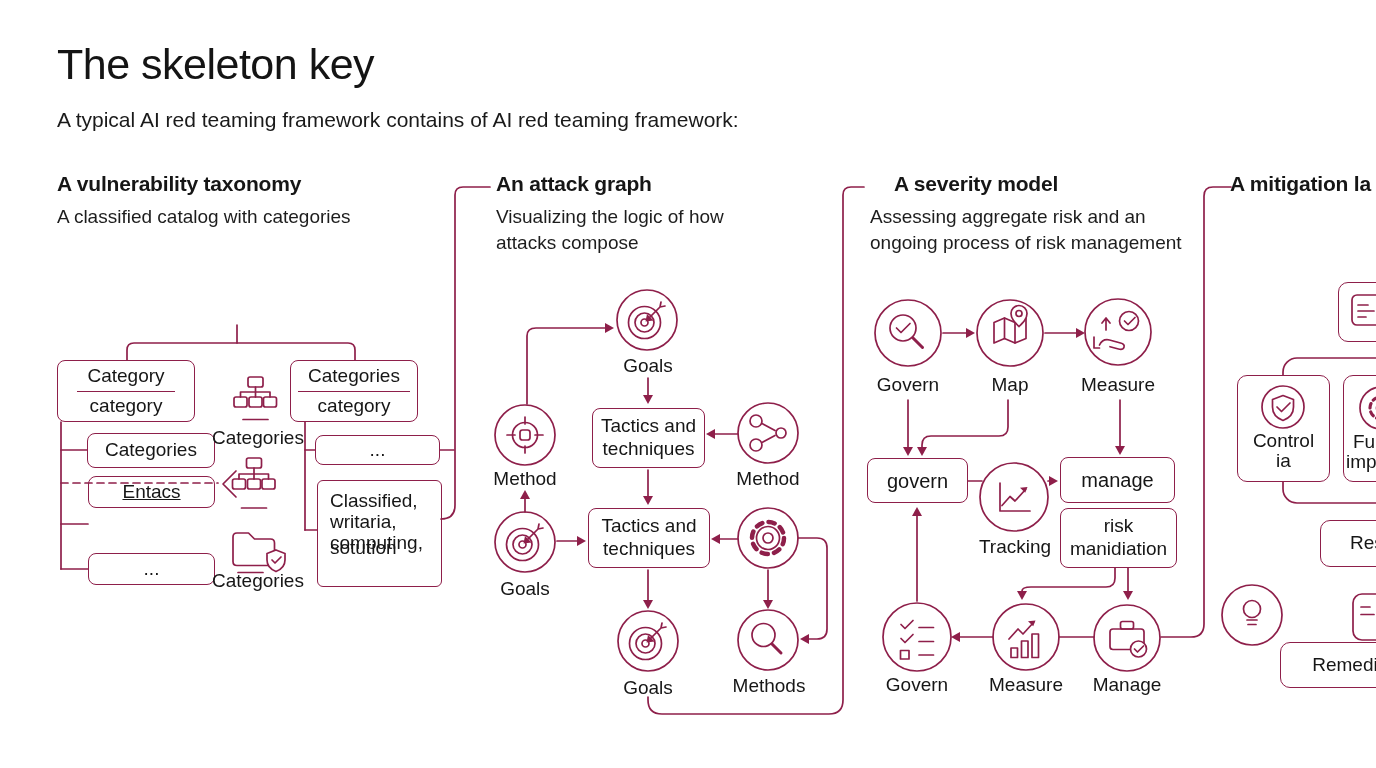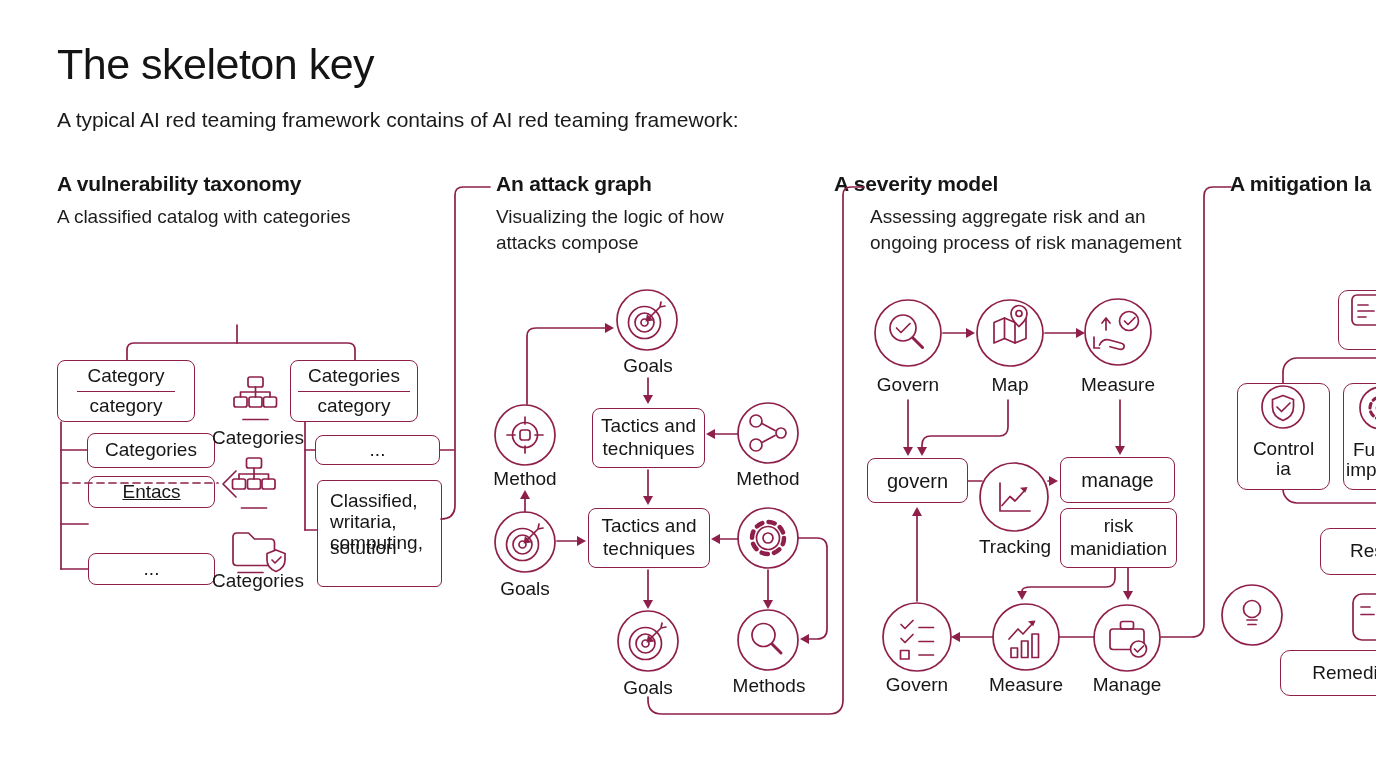--- a/index.html
+++ b/index.html
@@ -22,21 +22,21 @@
 
   .box{position:absolute;border:1.7px solid var(--line);border-radius:8px;background:#fff;
        display:flex;align-items:center;justify-content:center;text-align:center;
        color:var(--ink);font-size:19px;line-height:1.2;box-sizing:border-box;}
   .split{flex-direction:column;padding:3px 0;}
   .split .t{border-bottom:1.7px solid var(--line);padding:0 10px 3px;}
   .split .b{padding-top:3px;}
   .two{flex-direction:column;}
   .big{justify-content:flex-start;align-items:flex-start;text-align:left;
        padding:9px 0 0 12px;line-height:21px;border-radius:6px;}
-  .c4{border-radius:10px;margin-top:8px;}
+  .c4{border-radius:10px;}
   .colend{flex-direction:column;justify-content:flex-end;padding-bottom:10px;line-height:20px;}
   .lbl{position:absolute;transform:translateX(-50%);white-space:nowrap;font-size:19px;color:var(--ink);}
   .abs{position:absolute;}
 </style>
 </head>
 <body>
 
 <div id="stage">
 
   <svg class="layer" width="1376" height="768">
@@ -55,21 +55,21 @@
 
   <div class="col-h" style="left:57px;top:172px;">A vulnerability taxonomy</div>
   <div class="col-d" style="left:57px;top:204px;">A classified catalog with categories</div>
 
   <div class="col-h" style="left:496px;top:172px;">An attack graph</div>
   <div class="col-d" style="left:496px;top:204px;">
     <div>Visualizing the logic of how</div>
     <div>attacks compose</div>
   </div>
 
-  <div class="col-h" style="left:834px;top:172px;">A severity model</div>
+  <div class="col-h" style="left:894px;top:172px;">A severity model</div>
   <div class="col-d" style="left:870px;top:204px;">
     <div>Assessing aggregate risk and an</div>
     <div>ongoing process of risk management</div>
   </div>
 
   <div class="col-h" style="left:1230px;top:172px;">A mitigation la</div>
 
 
   <div class="box split" style="left:57px;top:360px;width:138px;height:62px;">
     <div class="t">Category</div>

